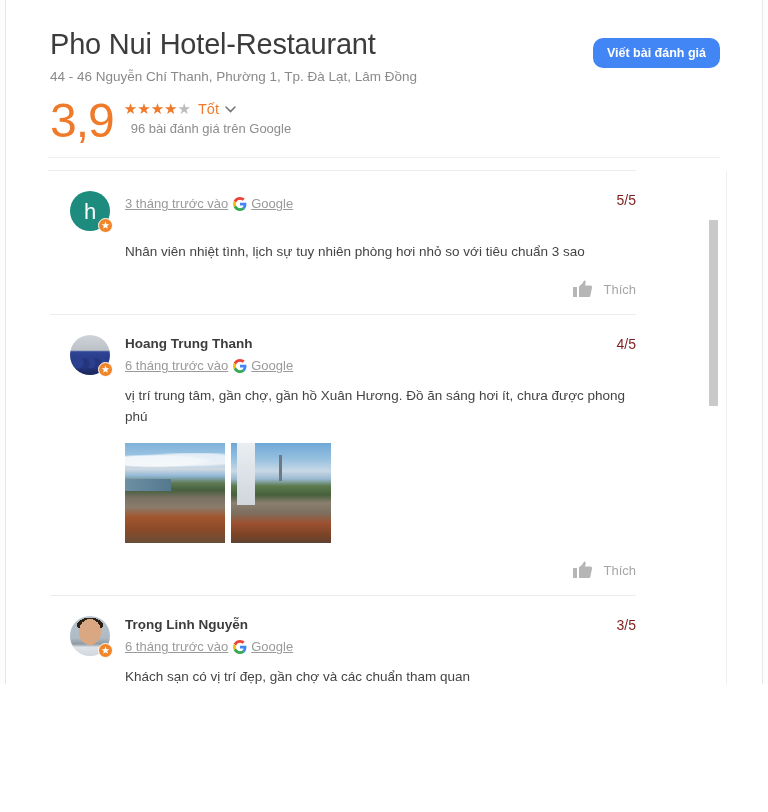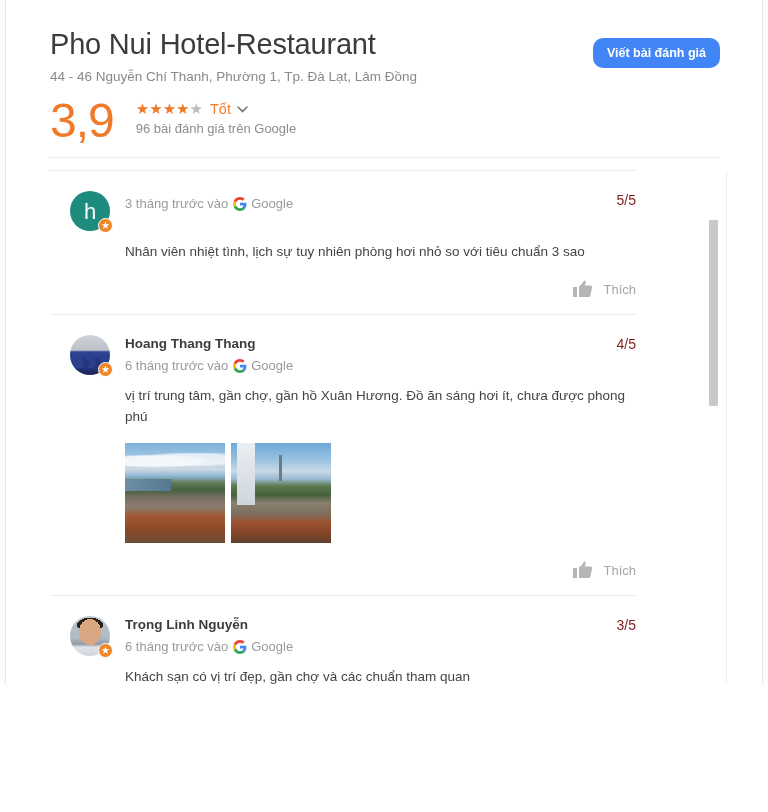--- a/index.html
+++ b/index.html
@@ -77,21 +77,20 @@
     line-height: 14px;
   }
 
   
   .rating-row {
     position: absolute;
     left: 50px;
     top: 98px;
     display: flex;
     align-items: flex-start;
-    gap: 12px;
   }
   .rating-score {
     font-size: 48px;
     color: #ef7a2a;
     font-weight: 400;
     line-height: 46px;
     letter-spacing: -1px;
   }
   .rating-right {
     margin-left: 10px;
@@ -118,20 +117,21 @@
     margin-left: 6px;
     color: #777;
     font-size: 12px;
     line-height: 16px;
   }
   .review-count {
     font-size: 13px;
     color: #8d8d8d;
     margin-top: 4px;
     white-space: nowrap;
+    margin-left: 7px;
   }
 
   
   .hr-full {
     position: absolute;
     left: 48px;
     top: 157px;
     width: 672px;
     height: 1px;
     background: #eeeeee;
@@ -245,20 +245,21 @@
     line-height: 18px;
   }
   .rv-when {
     font-size: 13px;
     color: #9a9a9a;
     line-height: 20px;
     margin-top: 3px;
     display: flex;
     align-items: center;
     white-space: nowrap;
+    text-decoration: underline;
   }
   .g-logo {
     display: inline-block;
     width: 14px;
     height: 14px;
     margin: 0 4px 0 5px;
     position: relative;
     vertical-align: -2px;
   }
   .rv-score {
@@ -496,21 +497,21 @@
             <div class="avatar">
                 <div class="av-photo2"></div>
               </div>
             <div class="badge">
               <svg width="9" height="9" viewBox="0 0 10 10">
                   <path d="M5 0.6 L6.1 3.5 L9.3 3.6 L6.8 5.6 L7.7 8.7 L5 6.9 L2.3 8.7 L3.2 5.6 L0.7 3.6 L3.9 3.5 Z" fill="#fff"></path>
                 </svg>
             </div>
           </div>
           <div class="rv-meta">
-            <div class="rv-name">Hoang Thang Thang</div>
+            <div class="rv-name">Hoang Trung Thanh</div>
             <div class="rv-when">
               <span>6 tháng trước vào</span>
               <span class="g-logo">
                 <svg width="14" height="14" viewBox="0 0 48 48">
                     <path fill="#EA4335" d="M24 9.5c3.5 0 6.6 1.2 9.1 3.6l6.8-6.8C35.8 2.5 30.3 0 24 0 14.6 0 6.5 5.4 2.6 13.2l7.9 6.2C12.4 13.7 17.7 9.5 24 9.5z"></path>
                     <path fill="#4285F4" d="M46.1 24.5c0-1.6-.2-3.2-.5-4.7H24v9.1h12.4c-.5 2.9-2.2 5.4-4.7 7l7.6 5.9c4.4-4.1 6.8-10.1 6.8-17.3z"></path>
                     <path fill="#FBBC05" d="M10.5 28.6c-.5-1.5-.8-3-.8-4.6s.3-3.2.8-4.6l-7.9-6.2C1 16.4 0 20.1 0 24s1 7.6 2.6 10.8l7.9-6.2z"></path>
                     <path fill="#34A853" d="M24 48c6.5 0 11.9-2.1 15.9-5.8l-7.6-5.9c-2.1 1.4-4.8 2.3-8.3 2.3-6.3 0-11.6-4.2-13.5-9.9l-7.9 6.2C6.5 42.6 14.6 48 24 48z"></path>
                   </svg>
               </span>

